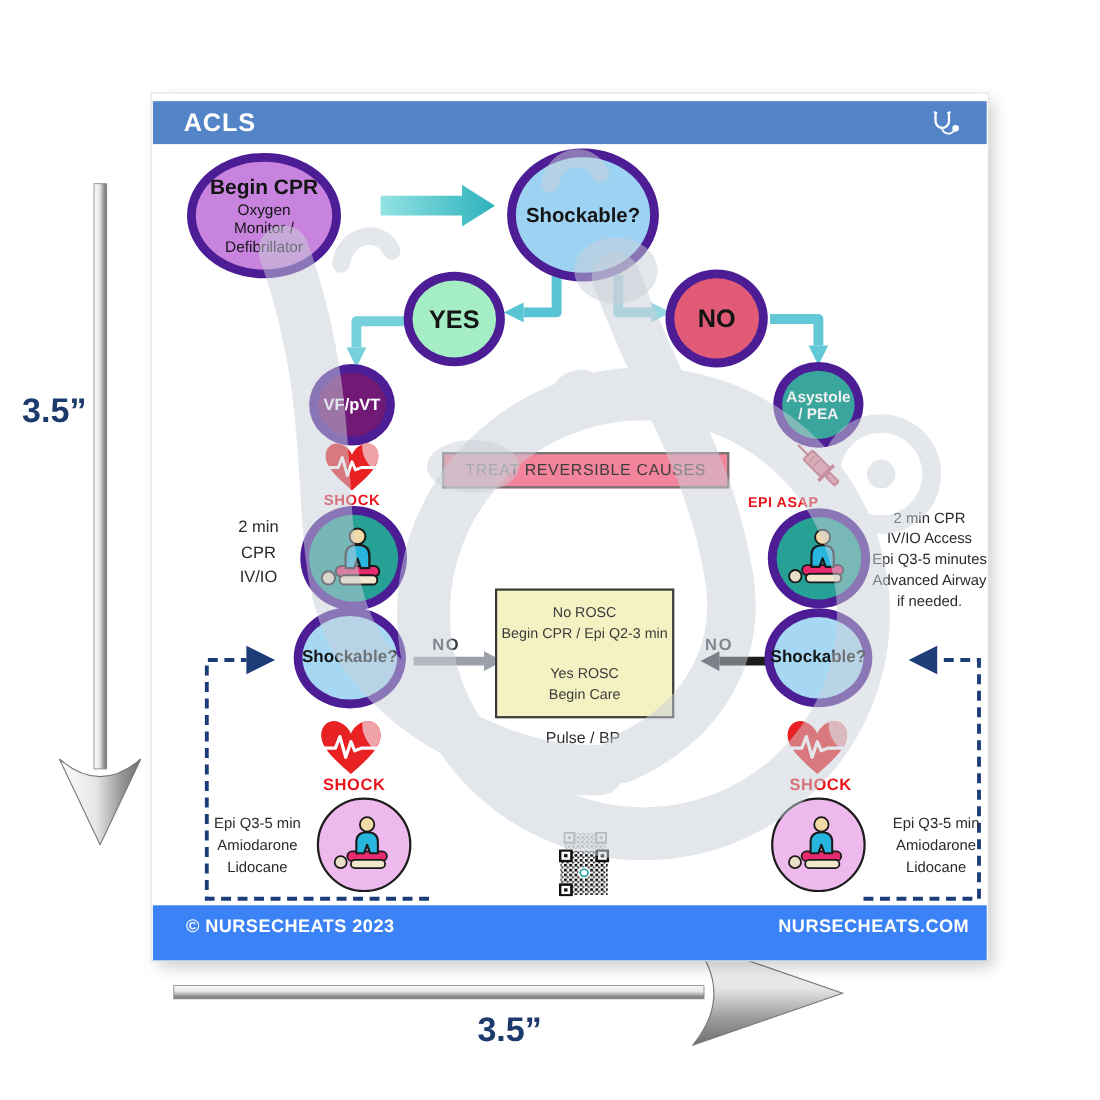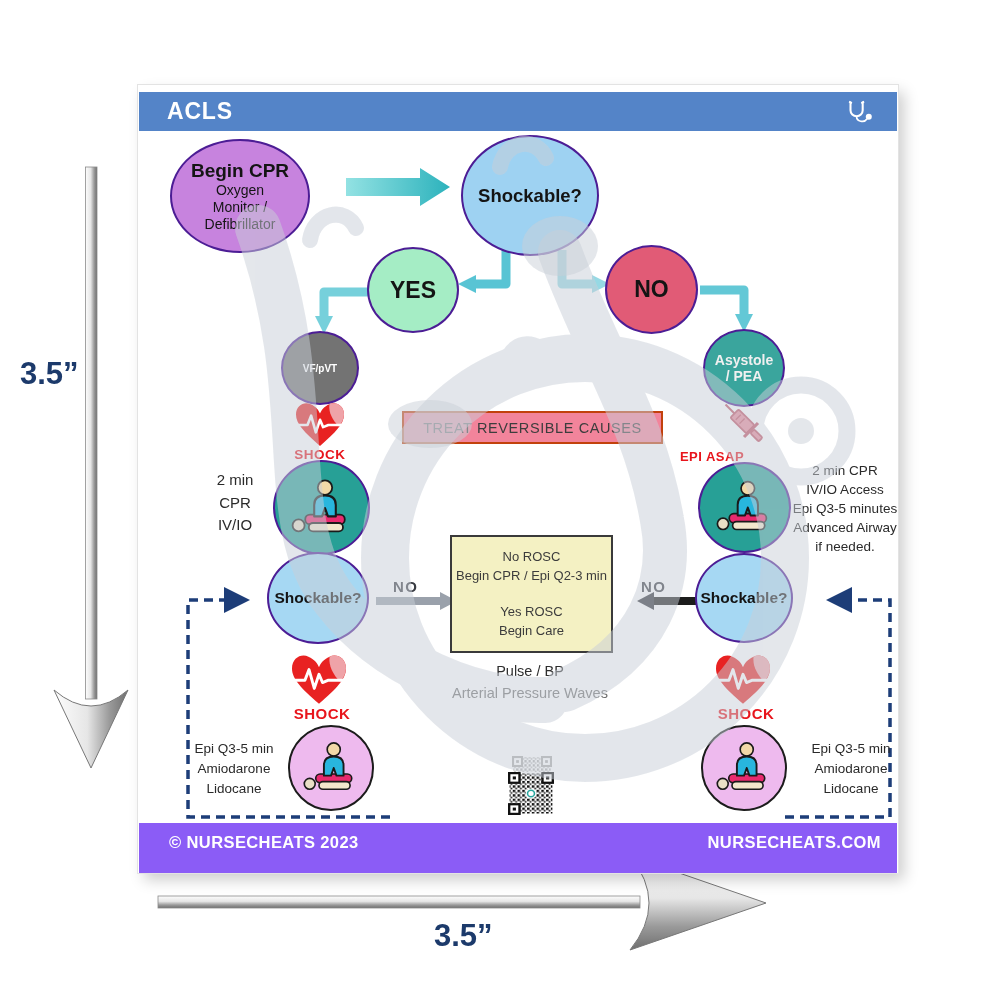--- a/index.html
+++ b/index.html
@@ -6,37 +6,37 @@
   body{width:1000px;height:1000px;position:relative;background:#ffffff;
        font-family:"Liberation Sans",sans-serif;overflow:hidden}
 
   .card{position:absolute;left:138px;top:85px;width:760px;height:788px;background:#fff;
         box-shadow:0 0 0 1px #e3e3e3,6px 7px 14px rgba(0,0,0,.2);z-index:5}
 
   .hdr{position:absolute;left:139px;top:92px;width:758px;height:39px;background:#5484c8;z-index:10}
   .hdr .t{position:absolute;left:28px;top:6px;color:#fff;font-weight:bold;font-size:23px;letter-spacing:.8px}
   .hdr .steth{position:absolute;right:24px;top:6px}
 
-  .ftr{position:absolute;left:139px;top:823px;width:758px;height:50px;background:#8b5cf6;z-index:10;
+  .ftr{position:absolute;left:139px;top:823px;width:758px;height:50px;background:#3b82f6;z-index:10;
        color:#fff;font-weight:bold;font-size:16.5px}
   .ftr .l{position:absolute;left:30px;top:10px;letter-spacing:.4px}
   .ftr .r{position:absolute;right:16px;top:10px;letter-spacing:.4px}
 
   .circle{position:absolute;border-radius:50%;display:flex;flex-direction:column;align-items:center;
-          justify-content:center;font-weight:bold;color:#141414;border:2px solid #4c1d95;
+          justify-content:center;font-weight:bold;color:#141414;border:8px solid #4c1d95;
           box-sizing:border-box;z-index:14;text-align:center}
   .circle.dark-border{border:2px solid #1c1c1c}
 
   .txt{position:absolute;z-index:16;text-align:center;color:#2a2a2a}
   .shock-label{position:absolute;color:#e8151c;font-weight:bold;font-size:13.5px;text-align:center;
                z-index:16;letter-spacing:.5px}
   .icon-abs{position:absolute;z-index:15}
 
   .banner{position:absolute;left:402px;top:411px;width:261px;height:33px;background:#f2849b;
-          border:2px solid #c2410c;z-index:13;display:flex;align-items:center;justify-content:center;
+          border:2px solid #737373;z-index:13;display:flex;align-items:center;justify-content:center;
           font-size:14.5px;color:#3d3d3d;letter-spacing:.6px;box-sizing:border-box}
 
   .ybox{position:absolute;left:450px;top:535px;width:163px;height:118px;background:#f4f1c3;
         border:2px solid #3a3a3a;z-index:13;box-sizing:border-box;text-align:center;font-size:13px;
         color:#3c3c3c;padding-top:10px;line-height:19px}
   .ybox .gap{height:17px}
 
   .no-lbl{position:absolute;z-index:16;font-weight:bold;font-size:15px;color:#383b42;letter-spacing:1.5px}
 
   .rosc{position:absolute;left:410px;top:660px;width:240px;text-align:center;z-index:16;color:#2e2e2e}
@@ -176,21 +176,21 @@
   <div style="font-size:14px;font-weight:normal;line-height:17px">Monitor /</div>
   <div style="font-size:14px;font-weight:normal;line-height:17px">Defibrillator</div>
 </div>
 
 <div class="circle" style="left:461px;top:135px;width:138px;height:121px;background:#9ed2f2;font-size:18.5px">Shockable?</div>
 
 <div class="circle" style="left:367px;top:247px;width:92px;height:86px;background:#a5edc5;font-size:23px">YES</div>
 
 <div class="circle" style="left:605px;top:245px;width:93px;height:89px;background:#e15b76;font-size:23px">NO</div>
 
-<div class="circle" style="left:281px;top:331px;width:78px;height:74px;background:#737373;color:#fff;font-size:10px">VF/pVT</div>
+<div class="circle" style="left:281px;top:331px;width:78px;height:74px;background:#701a75;color:#fff;font-size:15px">VF/pVT</div>
 
 <div class="circle" style="left:703px;top:329px;width:82px;height:78px;background:#3aa59d;color:#f0f0f0;font-size:14px">
   <div>Asystole</div>
   <div>/ PEA</div>
 </div>
 
 <svg class="icon-abs" style="left:293px;top:400px" width="54" height="48">
     <use href="#heart-icon"></use>
   </svg>
 <div class="shock-label" style="left:281px;top:447px;width:78px">SHOCK</div>
@@ -266,21 +266,20 @@
   <div>Lidocane</div>
 </div>
 <div class="txt" style="left:792px;top:739px;width:118px;font-size:13.5px;line-height:20px">
   <div>Epi Q3-5 min</div>
   <div>Amiodarone</div>
   <div>Lidocane</div>
 </div>
 
 <div class="rosc">
   <div class="line">Pulse / BP</div>
-  <div class="line" style="color:#6f6f6f">Arterial Pressure Waves</div>
 </div>
 <div class="qr-faint">
   <svg width="40" height="40">
       <use href="#qr-icon"></use>
     </svg>
 </div>
 <div class="qr-main">
   <svg width="46" height="43" viewBox="0 0 29 29" preserveAspectRatio="none">
       <use href="#qr-icon"></use>
     </svg>

